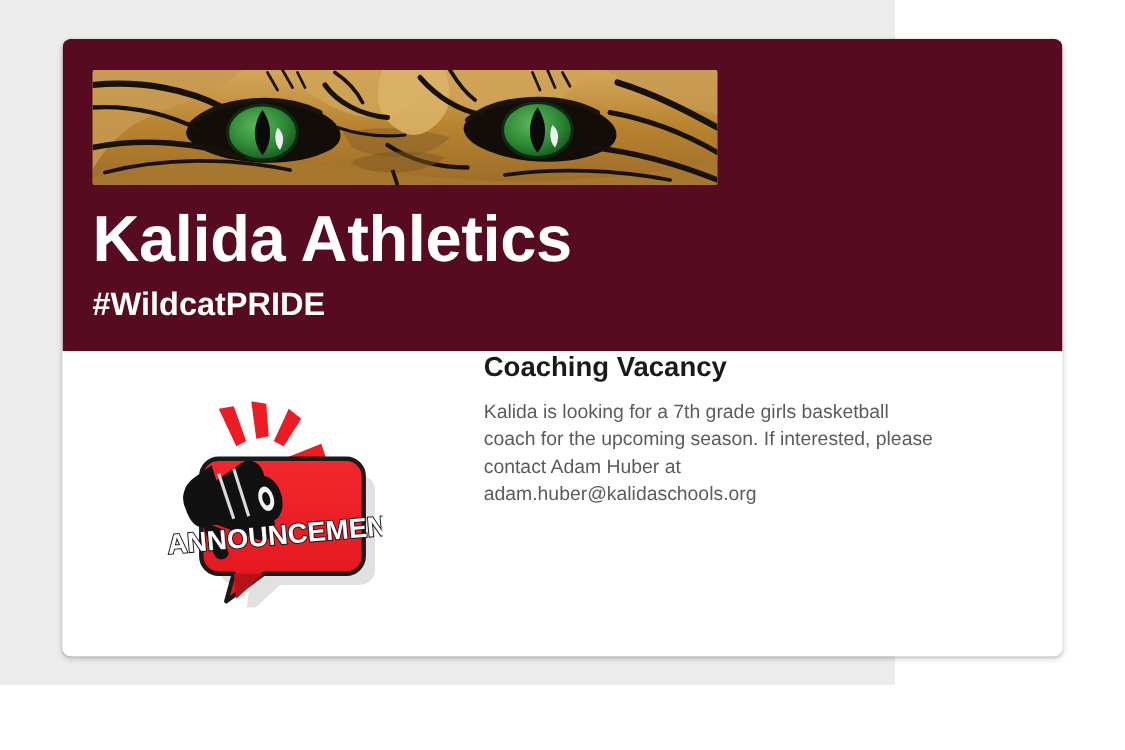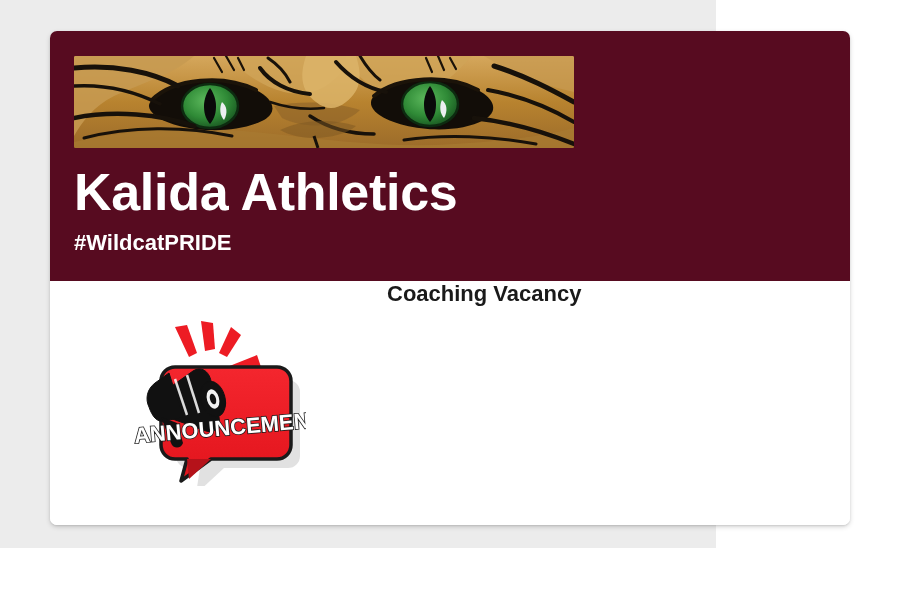--- a/index.html
+++ b/index.html
@@ -68,21 +68,21 @@
     color: #ffffff;
     letter-spacing: -0.3px;
     white-space: nowrap;
   }
 
   #site-tagline {
     position: absolute;
     left: 24px;
     top: 199px;
     margin: 0;
-    font-size: 22px;
+    font-size: 26px;
     line-height: 26px;
     font-weight: bold;
     color: #ffffff;
     white-space: nowrap;
   }
 
   
   #card-body {
     position: absolute;
     left: 0;
@@ -263,19 +263,20 @@
               <path d="M44,58 L56,94"></path>
               <path d="M56,54 L68,92"></path>
             </g>
 
             <text x="98" y="114" font-family="'Liberation Sans', sans-serif" font-size="22" font-weight="bold" fill="#ffffff" stroke="#1a1a1a" stroke-width="1.6" paint-order="stroke" text-anchor="middle" transform="rotate(-5 98 114)">ANNOUNCEMENT</text>
           </svg>
         </div>
 
         <div id="announcement-text">
           <h2 id="announcement-heading">Coaching Vacancy</h2>
+          <p id="announcement-body">Kalida is looking for a 7th grade girls basketball coach for the upcoming season. If interested, please contact Adam Huber at adam.huber@kalidaschools.org</p>
         </div>
 
       </div>
     </div>
 
   </div>
 </div>
 
 </body></html>

